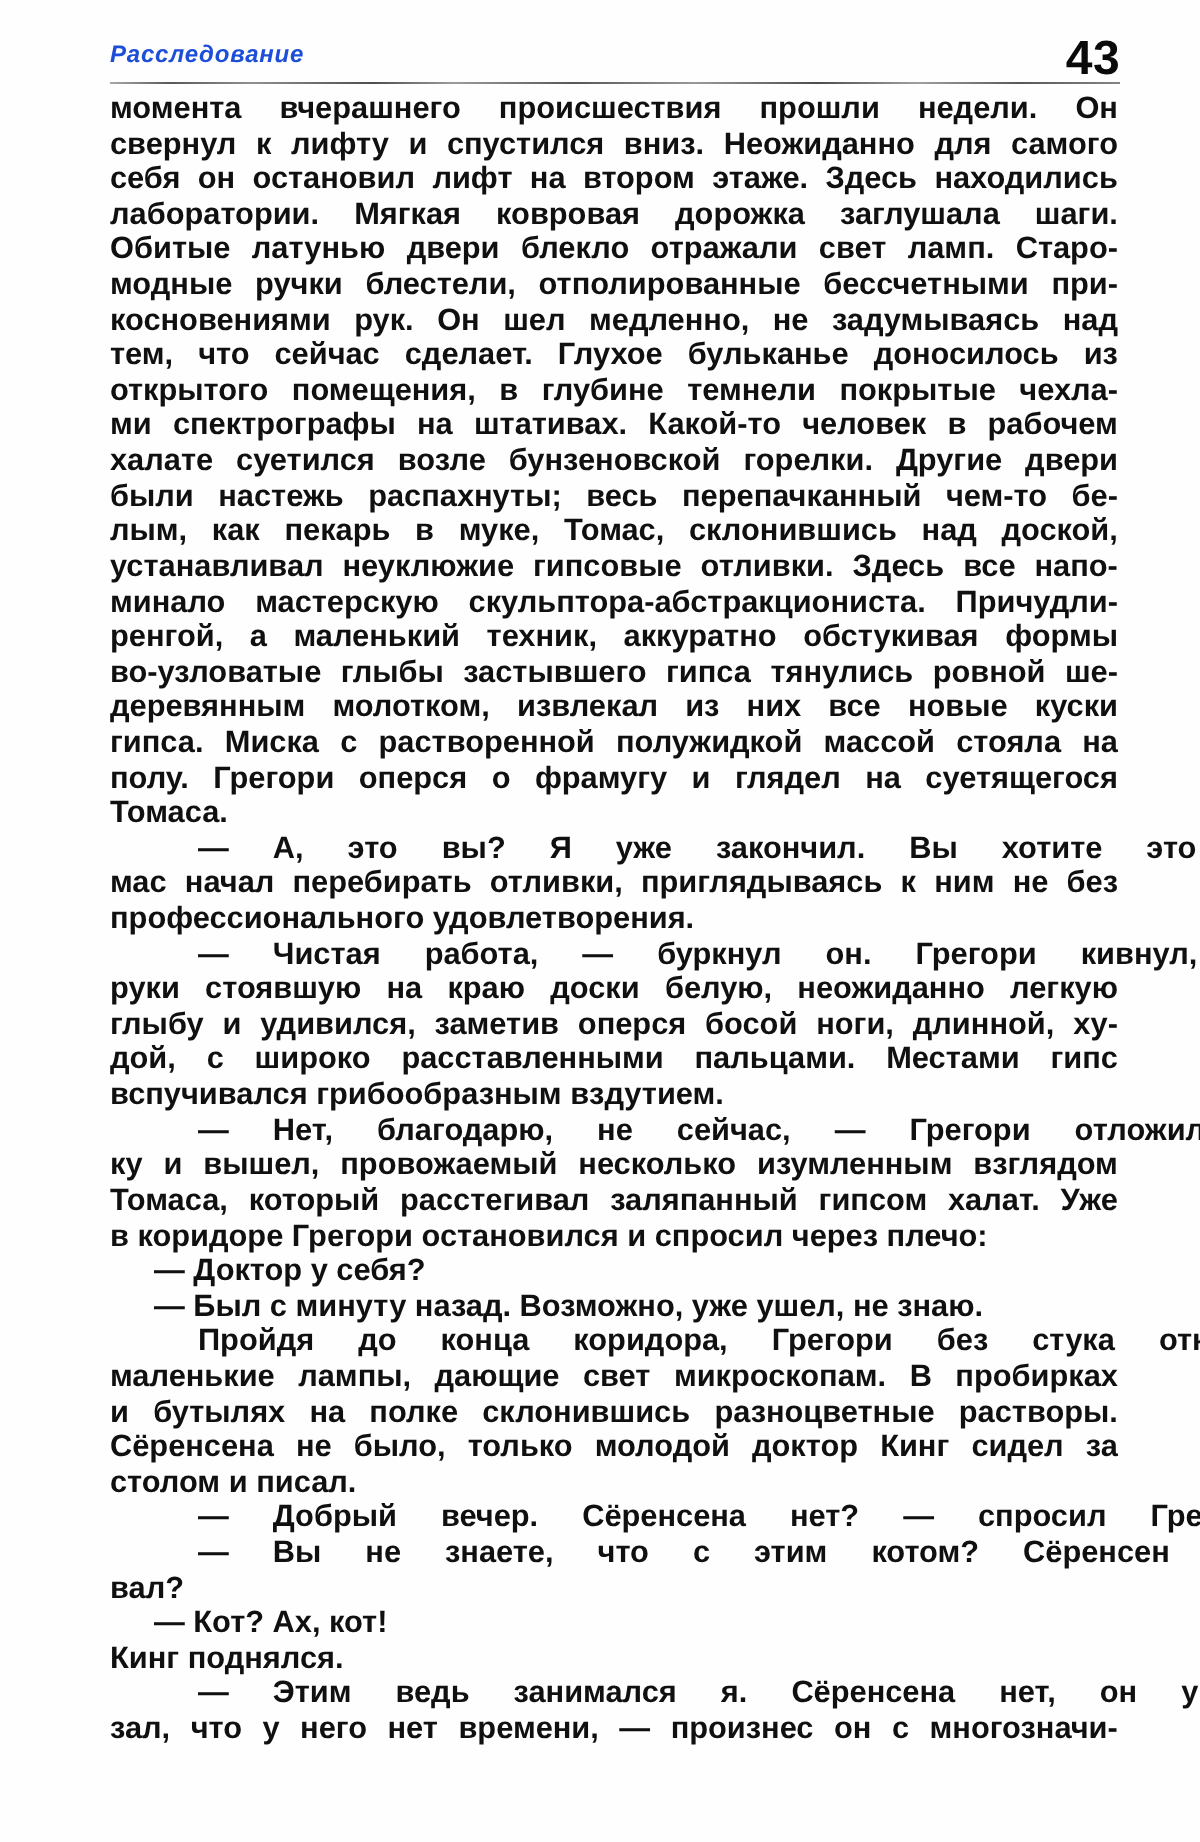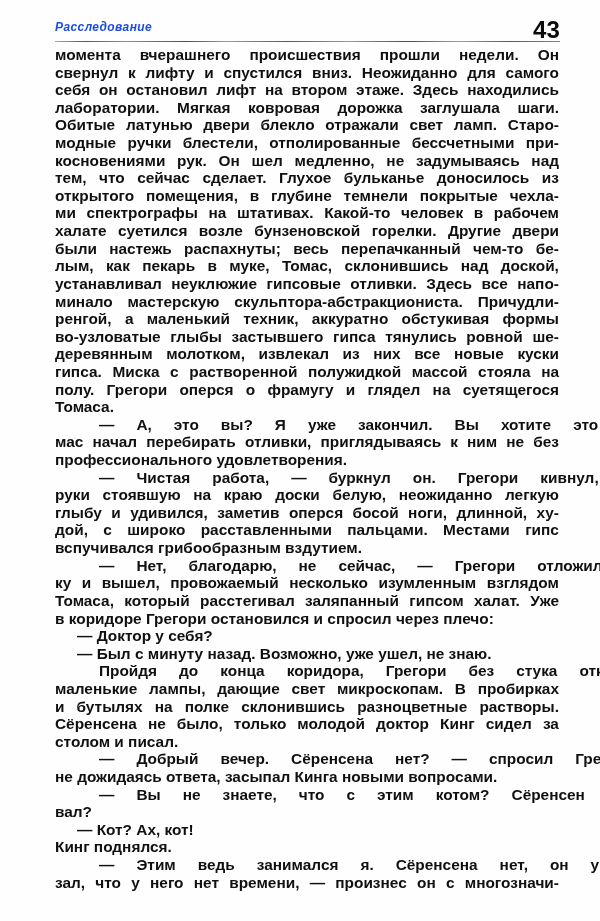--- a/index.html
+++ b/index.html
@@ -440,21 +440,20 @@
       <div class="ln just indent">
         <span>—</span>
         <span>Добрый</span>
         <span>вечер.</span>
         <span>Сёренсена</span>
         <span>нет?</span>
         <span>—</span>
         <span>спросил</span>
         <span>Грегори</span>
       </div>
-      <div class="ln flush">не дожидаясь ответа, засыпал Кинга новыми вопросами.</div>
       <div class="ln just indent">
         <span>—</span>
         <span>Вы</span>
         <span>не</span>
         <span>знаете,</span>
         <span>что</span>
         <span>с</span>
         <span>этим</span>
         <span>котом?</span>
         <span>Сёренсен</span>

